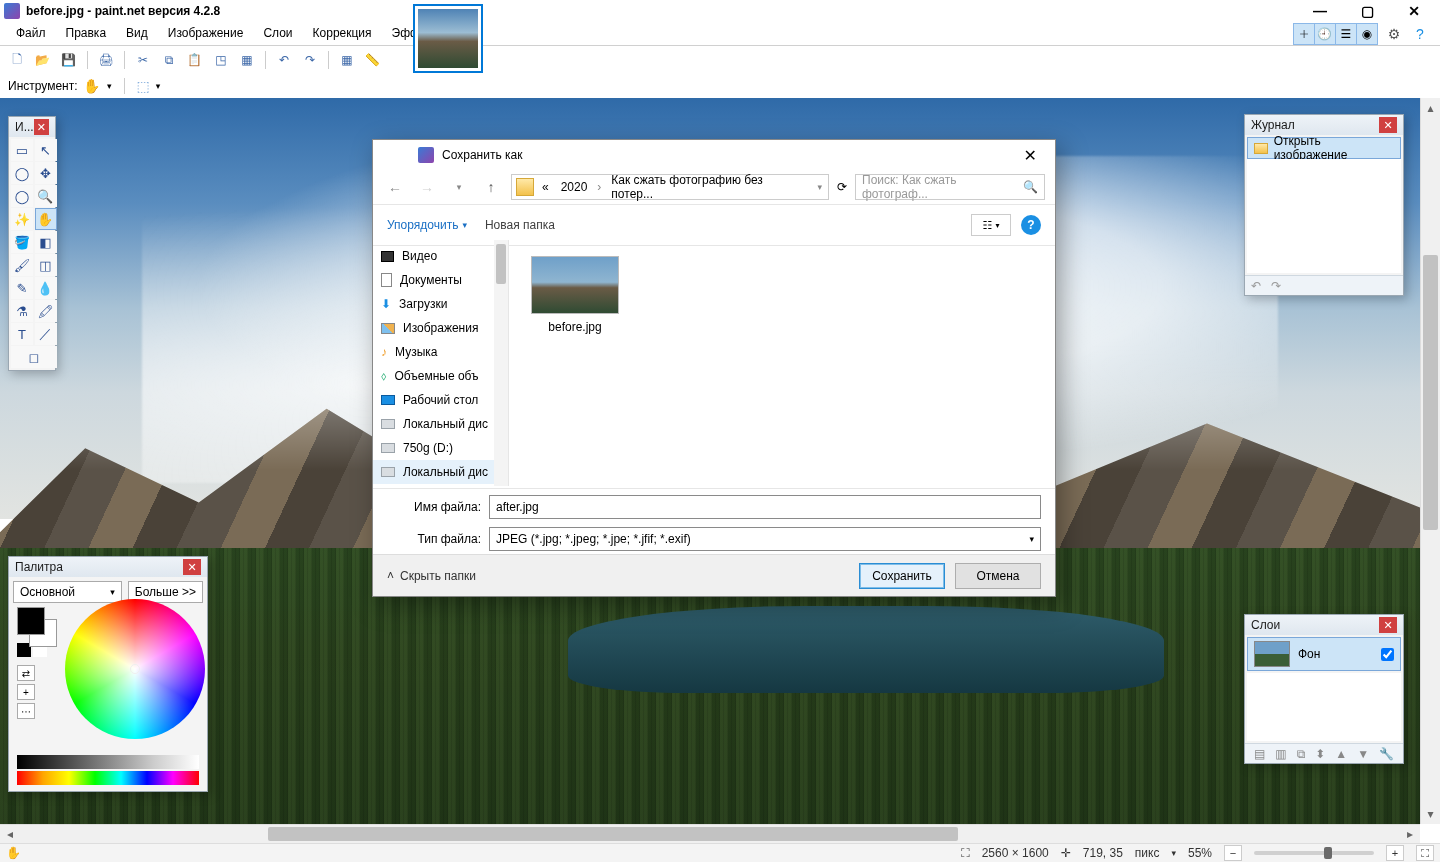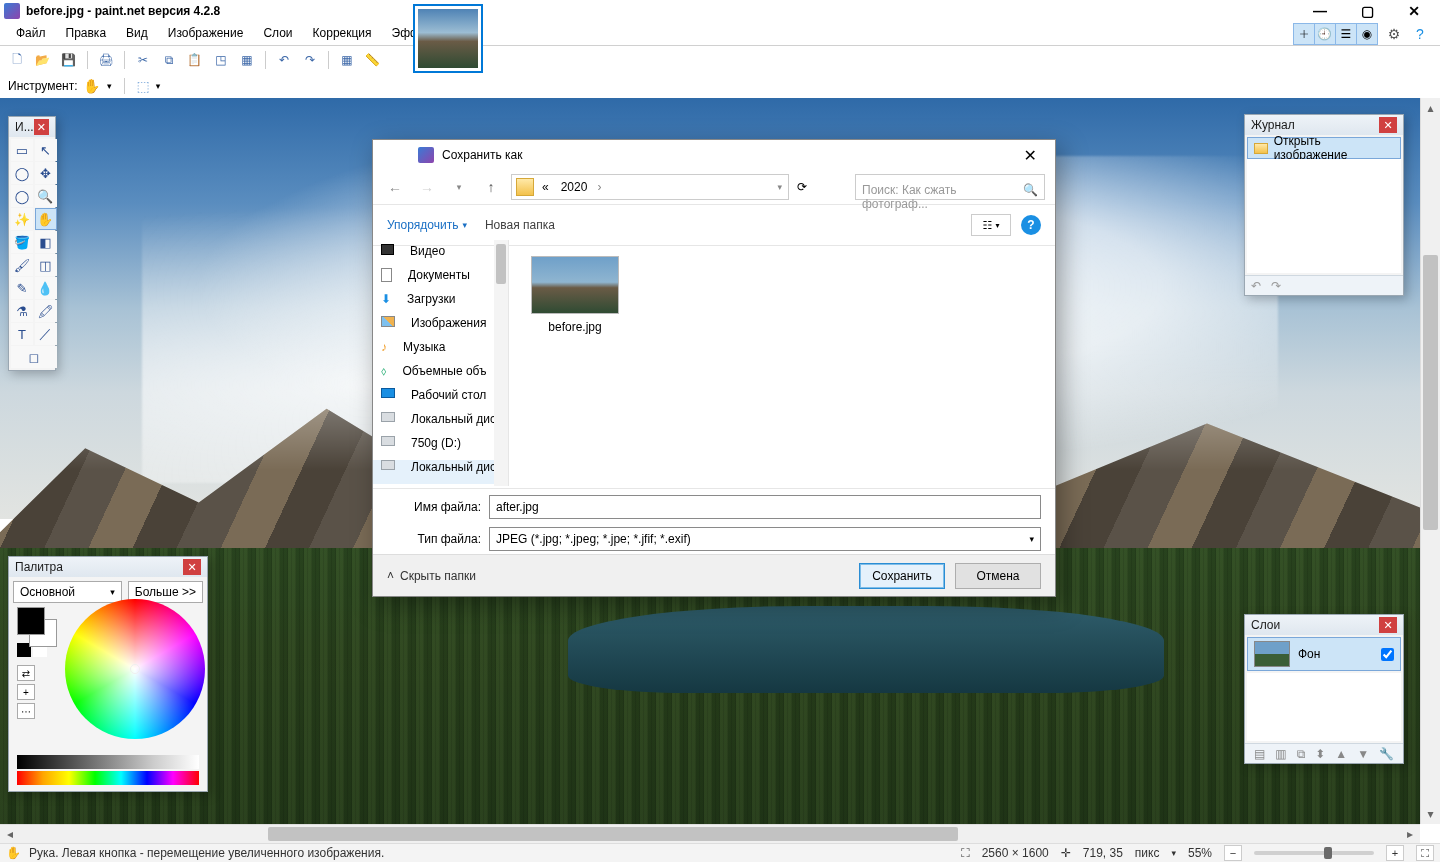--- a/index.html
+++ b/index.html
@@ -135,31 +135,31 @@
 .savedlg .dtitle{ height:30px; display:flex; align-items:center; padding:0 10px; font-size:12px;margin-left:35px;}
 .savedlg .dtitle .dicon{width:16px; height:16px; background:linear-gradient(135deg,#3a7bd5,#8e44ad); margin-right:8px; border-radius:2px;}
 .savedlg .dtitle .dclose{margin-left:auto; font-size:16px; cursor:pointer; padding:0 8px;}
 .savedlg .navrow{ height:34px; display:flex; align-items:center; padding:0 10px; gap:8px; }
 .savedlg .navrow .arrow{width:24px; height:24px; display:flex; align-items:center; justify-content:center; color:#888; cursor:pointer; font-size:14px;}
 .savedlg .navrow .up{color:#555;}
 .savedlg .addrbar{ flex:1; height:26px; border:1px solid #ccc; display:flex; align-items:center; padding:0 4px; gap:4px; background:#fff;}
 .savedlg .addrbar .fld{width:18px; height:18px; background:linear-gradient(#ffe9a8,#f3c14b); border:1px solid #d6a838;}
 .savedlg .addrbar .crumb{ padding:0 4px;}
 .savedlg .addrbar .ch{color:#888; padding:0 2px;}
-.savedlg .searchbox{ width:190px; height:26px; border:1px solid #ccc; display:flex; padding:8px 6px; color:#999; background:#fff;margin-left:40px;}
+.savedlg .searchbox{ width:190px; height:26px; border:1px solid #ccc; display:flex; align-items:center; padding:0 6px; color:#999; background:#fff;}
 .savedlg .searchbox .sicon{margin-left:auto; color:#666;}
 .savedlg .cmdrow{ height:42px; display:flex; align-items:center; padding:0 14px; gap:18px; border-bottom:1px solid #e6e6e6; border-top:1px solid #e6e6e6;}
 .savedlg .cmdrow .org{ color:#1a6fc4; display:flex; align-items:center; gap:4px; cursor:pointer;}
 .savedlg .cmdrow .newf{ color:#404040; cursor:pointer;}
 .savedlg .cmdrow .rightcmd{margin-left:auto; display:flex; align-items:center; gap:10px;}
 .savedlg .cmdrow .view{ width:40px; height:22px; border:1px solid #ccc; display:flex; align-items:center; justify-content:center; gap:3px; cursor:pointer; font-size:11px;}
 .savedlg .cmdrow .helpb{ width:20px; height:20px; border-radius:50%; background:#1a8fe3; color:#fff; display:flex; align-items:center; justify-content:center; font-weight:bold; cursor:pointer;}
 .savedlg .dmain{ position:absolute; top:100px; left:0; right:0; bottom:110px; display:flex;}
 .savedlg .tree{ width:136px; border-right:1px solid #e6e6e6; overflow:hidden; padding:4px 0; position:relative;}
-.savedlg .tree .titem{ height:24px; display:flex; align-items:flex-start; gap:16px; padding:0 8px; white-space:nowrap; cursor:pointer;}
+.savedlg .tree .titem{ height:24px; display:flex; align-items:center; gap:8px; padding:0 8px; white-space:nowrap; cursor:pointer;}
 .savedlg .tree .titem.sel{ background:#e5f1fb;}
 .savedlg .tree .tscroll{position:absolute; right:0; top:0; bottom:0; width:14px; background:#f4f4f4;}
 .savedlg .tree .tscroll .tthumb{position:absolute; left:2px; right:2px; top:4px; height:40px; background:#c2c2c2; border-radius:2px;}
 .savedlg .files{ flex:1; padding:16px;}
 .savedlg .files .fitem{ width:100px; text-align:center; cursor:pointer;}
 .savedlg .files .fthumb{ width:88px; height:58px; margin:0 auto 6px; background:linear-gradient(180deg,#6fa0c9 0%, #8fb5d0 45%, #6a5b46 55%, #2f4b33 100%); border:1px solid #bbb;}
 .savedlg .fieldsarea{position:absolute; left:0; right:0; bottom:42px; height:66px; border-top:1px solid #e6e6e6;}
 .savedlg .frow{ display:flex; align-items:center; height:28px; padding:0 14px; gap:8px; margin-top:4px;}
 .savedlg .frow .flabel{ width:94px; text-align:right;}
 .savedlg .frow .finput{ flex:1; height:24px; border:1px solid #8a8a8a; padding:0 6px; background:#fff;}
@@ -271,21 +271,20 @@
 <div class="hscroll">
   <div class="arrow">◂</div>
   <div class="track">
       <div class="thumb"></div>
     </div>
   <div class="arrow">▸</div>
 </div>
 
 <div class="statusbar">
   <span class="handg">✋</span>
-  <span>Рука. Левая кнопка - перемещение увеличенного изображения.</span>
   <div class="right">
     <span>⛶</span>
     <span>2560 × 1600</span>
     <span>✛</span>
     <span>719, 35</span>
     <span>пикс</span>
     <span style="font-size:9px;">▾</span>
     <span>55%</span>
     <span class="sbbtn">−</span>
     <div class="zoomslider">
@@ -403,20 +402,21 @@
   <div class="navrow">
     <div class="arrow">←</div>
     <div class="arrow" style="opacity:.4;">→</div>
     <div class="arrow" style="font-size:9px;">▾</div>
     <div class="arrow up">↑</div>
     <div class="addrbar">
       <span class="fld"></span>
       <span class="crumb">«</span>
       <span class="crumb">2020</span>
       <span class="ch">›</span>
+      <span class="crumb">Как сжать фотографию без потер...</span>
       <span class="ch" style="margin-left:auto; font-size:9px;">▾</span>
     </div>
     <div class="refresh">⟳</div>
     <div class="searchbox">
       <span>Поиск: Как сжать фотограф...</span>
       <span class="sicon">🔍</span>
     </div>
   </div>
   <div class="cmdrow">
     <div class="org">

